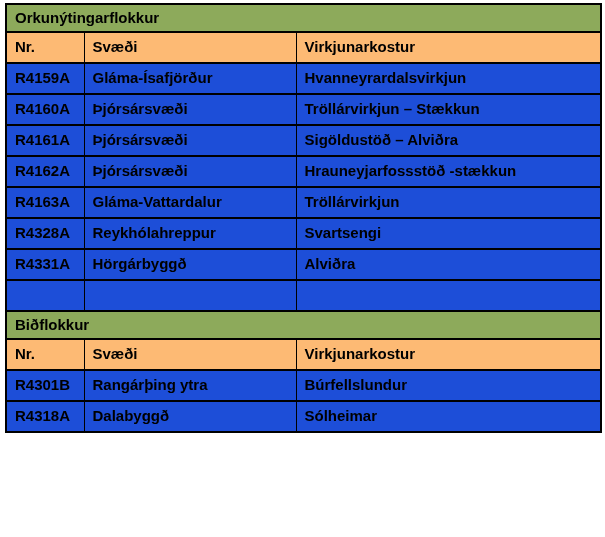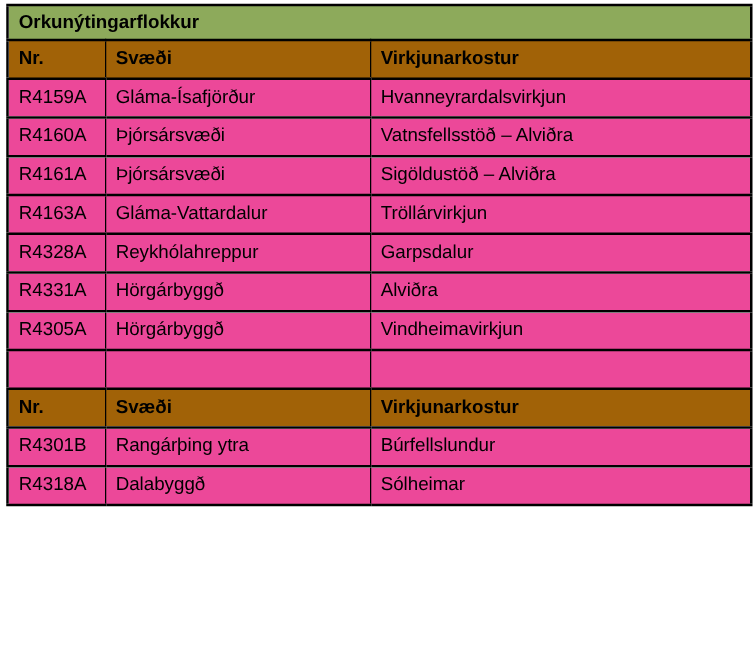--- a/index.html
+++ b/index.html
@@ -29,27 +29,27 @@
     vertical-align: middle;
     overflow: hidden;
     white-space: nowrap;
   }
   tr.section-title-row td {
     background: #8DAA5B;
     font-weight: bold;
     height: 26px;
   }
   tr.col-header-row td {
-    background: #a16207;
+    background: #fdba74;
     font-weight: bold;
     height: 29px;
   }
   tr.data-row td {
-    background: #ec4899;
-    font-weight: normal;
+    background: #1d4ed8;
+    font-weight: bold;
     height: 29px;
   }
 </style>
 </head>
 <body>
 
 <table class="doc-table">
   <colgroup>
     <col style="width:78px">
     <col style="width:212px">
@@ -65,51 +65,54 @@
         <td>Virkjunarkostur</td>
       </tr>
       <tr class="data-row">
         <td>R4159A</td>
         <td>Gláma-Ísafjörður</td>
         <td>Hvanneyrardalsvirkjun</td>
       </tr>
       <tr class="data-row">
         <td>R4160A</td>
         <td>Þjórsársvæði</td>
-        <td>Vatnsfellsstöð – Alviðra</td>
+        <td>Tröllárvirkjun – Stækkun</td>
       </tr>
       <tr class="data-row">
         <td>R4161A</td>
         <td>Þjórsársvæði</td>
         <td>Sigöldustöð – Alviðra</td>
+      </tr>
+      <tr class="data-row">
+        <td>R4162A</td>
+        <td>Þjórsársvæði</td>
+        <td>Hrauneyjarfossstöð -stækkun</td>
       </tr>
       <tr class="data-row">
         <td>R4163A</td>
         <td>Gláma-Vattardalur</td>
         <td>Tröllárvirkjun</td>
       </tr>
       <tr class="data-row">
         <td>R4328A</td>
         <td>Reykhólahreppur</td>
-        <td>Garpsdalur</td>
+        <td>Svartsengi</td>
       </tr>
       <tr class="data-row">
         <td>R4331A</td>
         <td>Hörgárbyggð</td>
         <td>Alviðra</td>
       </tr>
       <tr class="data-row">
-        <td>R4305A</td>
-        <td>Hörgárbyggð</td>
-        <td>Vindheimavirkjun</td>
-      </tr>
-      <tr class="data-row">
         <td></td>
         <td></td>
         <td></td>
+      </tr>
+      <tr class="section-title-row">
+        <td colspan="3">Biðflokkur</td>
       </tr>
       <tr class="col-header-row">
         <td>Nr.</td>
         <td>Svæði</td>
         <td>Virkjunarkostur</td>
       </tr>
       <tr class="data-row">
         <td>R4301B</td>
         <td>Rangárþing ytra</td>
         <td>Búrfellslundur</td>

